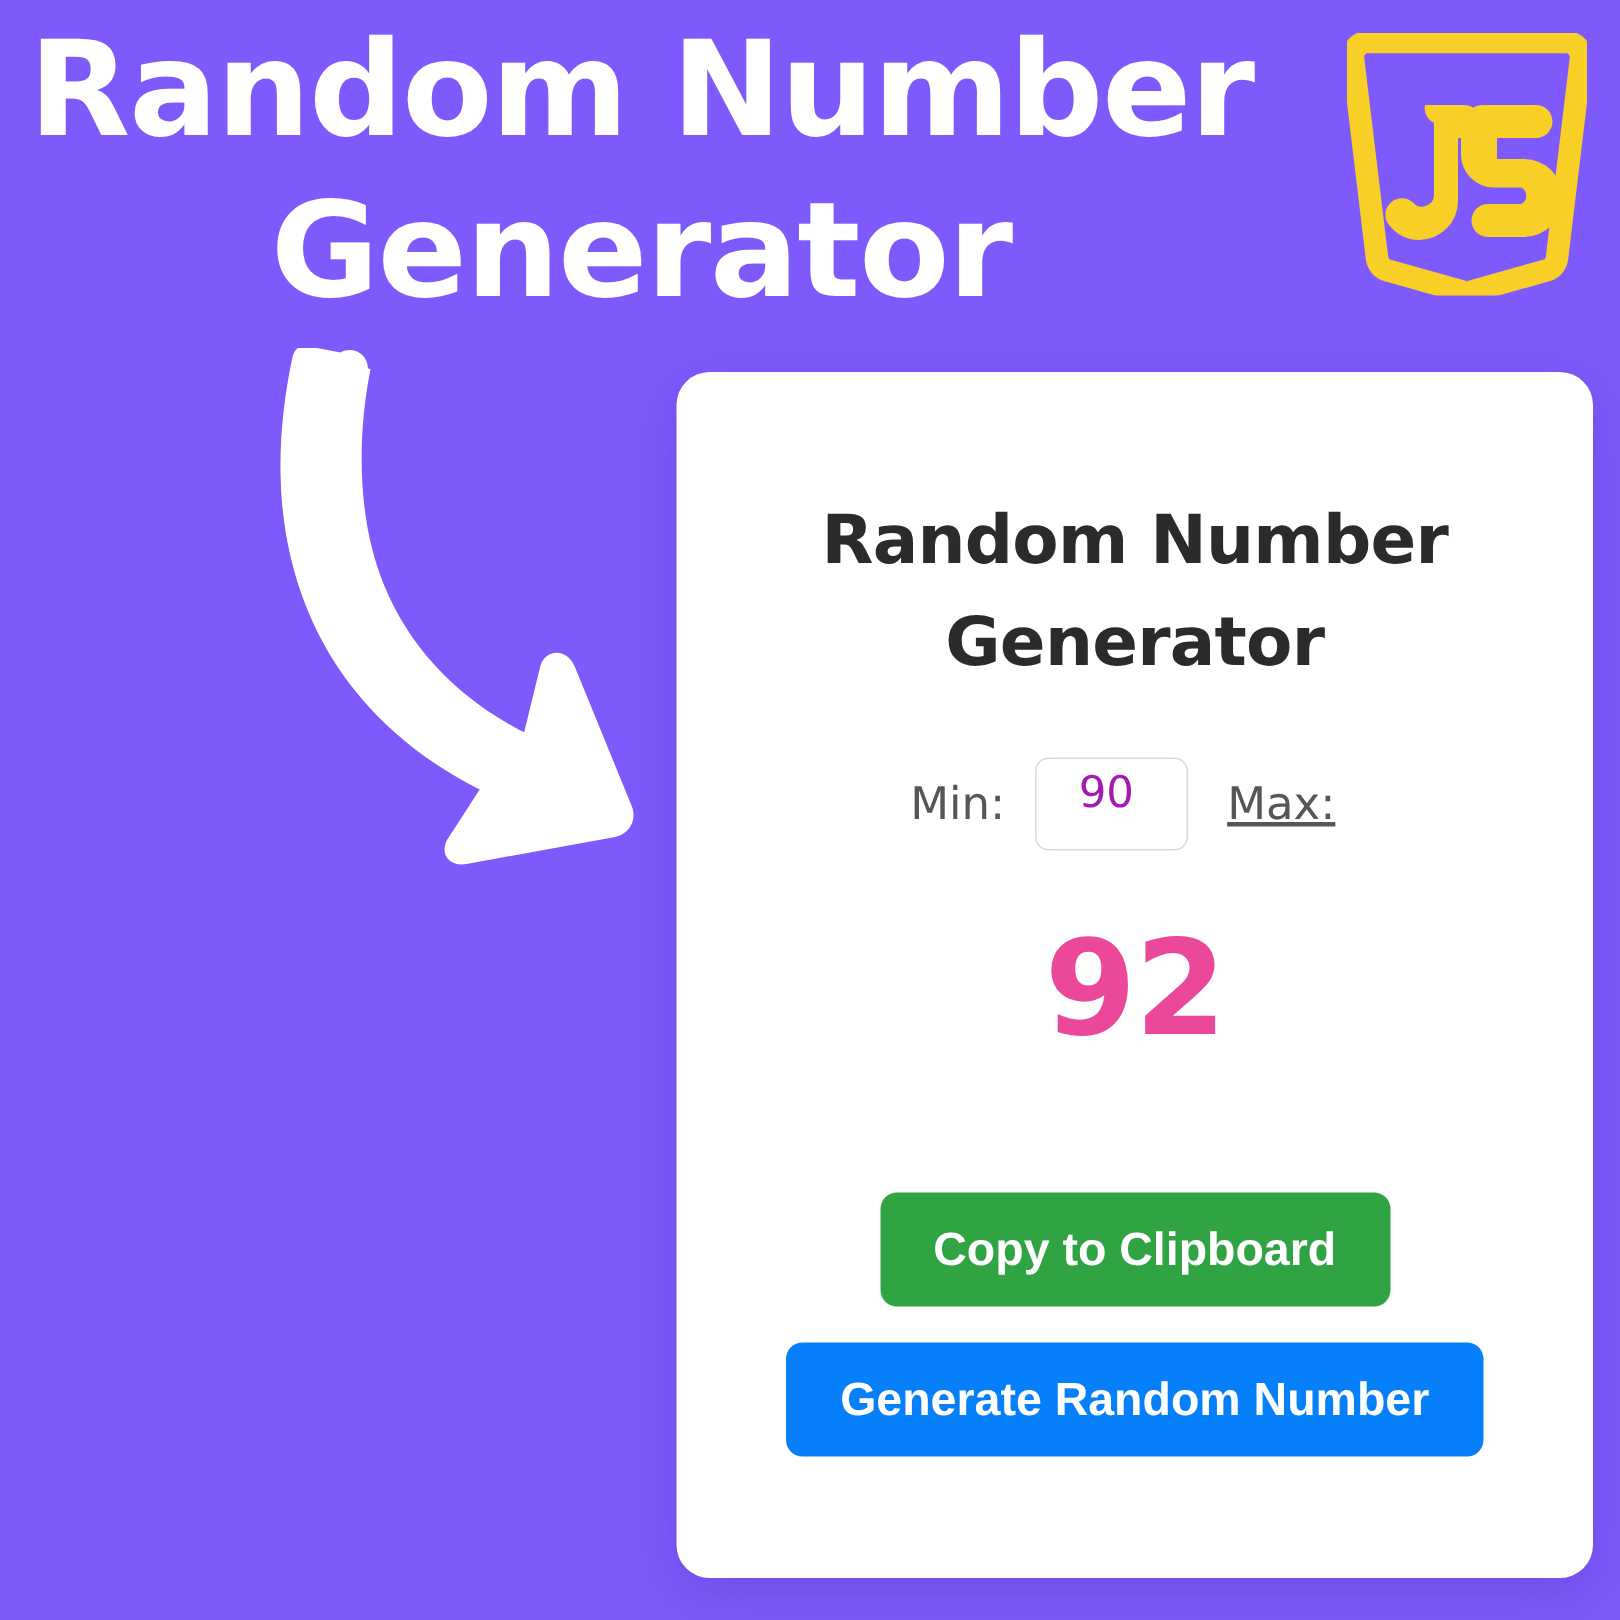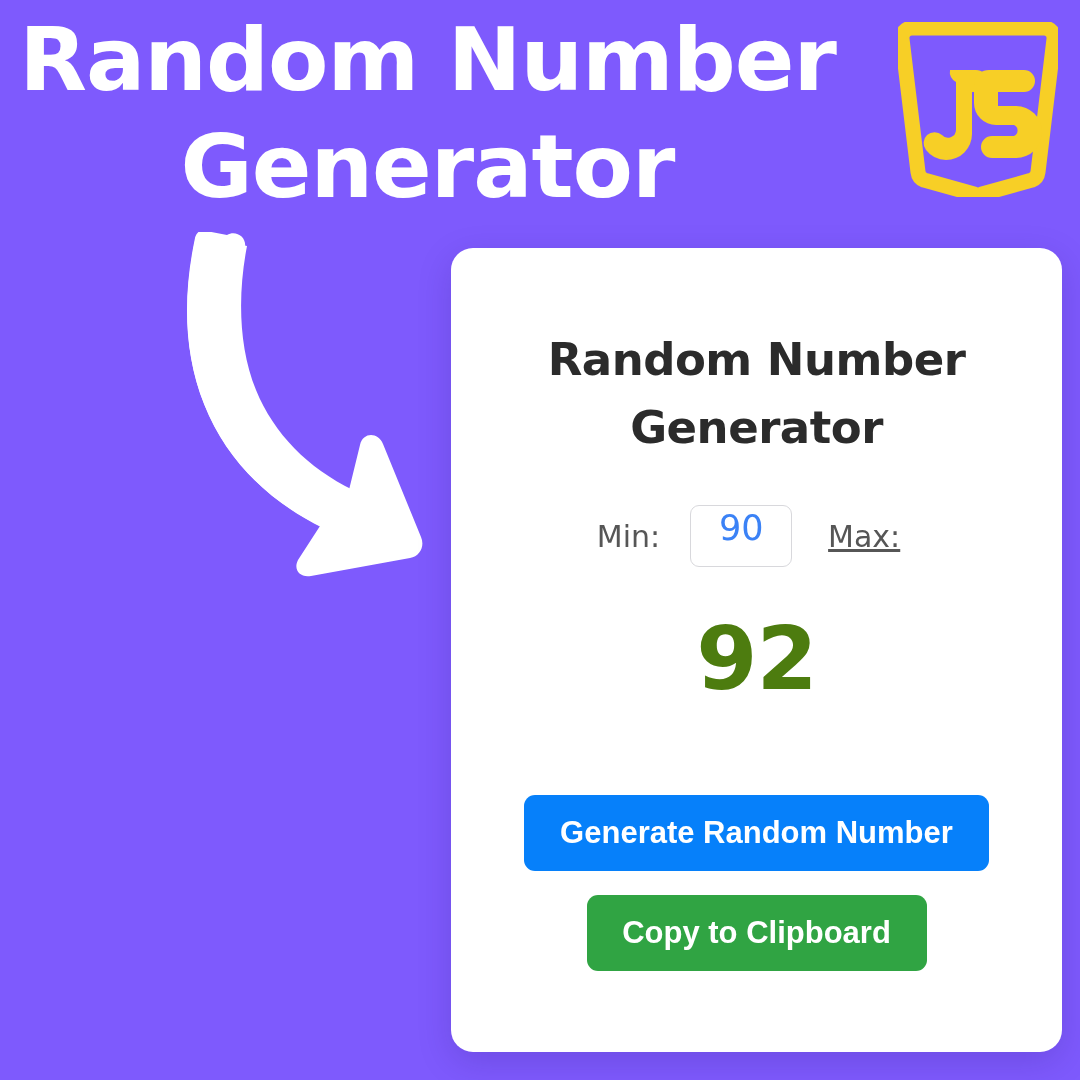--- a/index.html
+++ b/index.html
@@ -73,53 +73,53 @@
     text-align: center;
     letter-spacing: -0.5px;
   }
 
   
   #range-row {
     margin-top: 44px;
     display: flex;
     align-items: center;
     justify-content: center;
-    gap: 12px;
+    gap: 2px;
   }
   .field-label {
     font-size: 30px;
     color: #565656;
     font-family: "DejaVu Sans", sans-serif;
     white-space: nowrap;
   }
   #min-label { margin-right: 18px; }
   #max-label { margin-left: 24px; margin-right: 16px; text-decoration: underline; }
 
   .num-input {
     width: 102px;
     height: 62px;
     border: 1px solid #d8d8dc;
     border-radius: 9px;
     background: #ffffff;
     font-family: "DejaVu Sans", sans-serif;
-    font-size: 35px;
-    color: #3b82f6;
+    font-size: 29px;
+    color: #a21caf;
     padding: 0 0 16px 28px;
     outline: none;
   }
 
   
   #result-number {
     margin-top: 48px;
     text-align: center;
     font-family: "DejaVu Sans", sans-serif;
     font-weight: 700;
     font-size: 88px;
     line-height: 1;
-    color: #4d7c0f;
+    color: #ec4899;
     letter-spacing: -1px;
   }
 
   
   #button-stack {
     margin-top: 92px;
     display: flex;
     flex-direction: column;
     align-items: center;
     gap: 24px;
@@ -195,17 +195,17 @@
 
   <div id="range-row">
     <span class="field-label" id="min-label">Min:</span>
     <input class="num-input" id="min-input" type="text" value="90" style="">
     <span class="field-label" id="max-label">Max:</span>
   </div>
 
   <div id="result-number">92</div>
 
   <div id="button-stack">
+    <button class="action-btn" id="copy-button">Copy to Clipboard</button>
     <button class="action-btn" id="generate-button">Generate Random Number</button>
-    <button class="action-btn" id="copy-button">Copy to Clipboard</button>
   </div>
 
 </div>
 
 </body></html>

